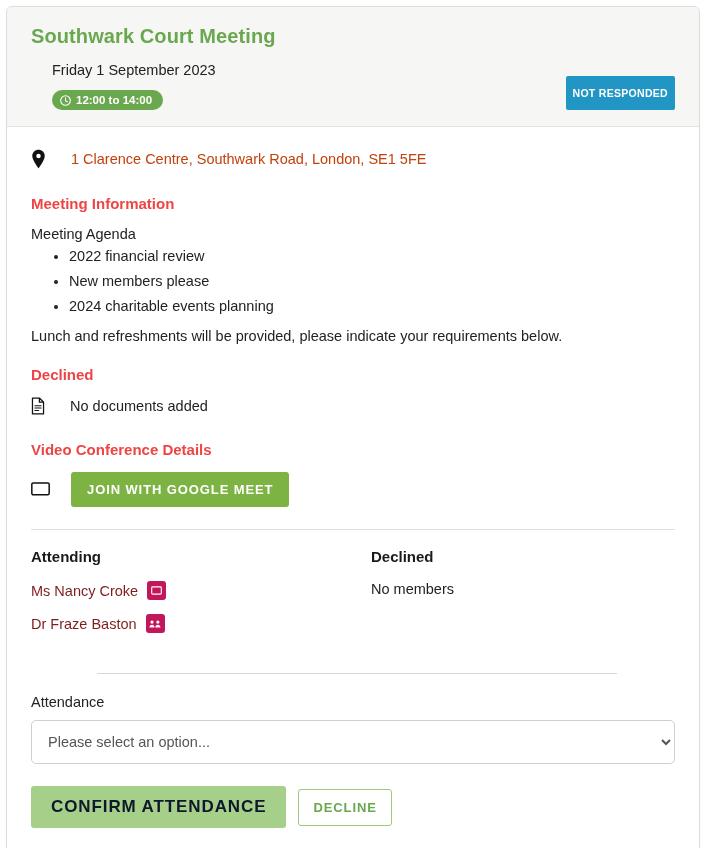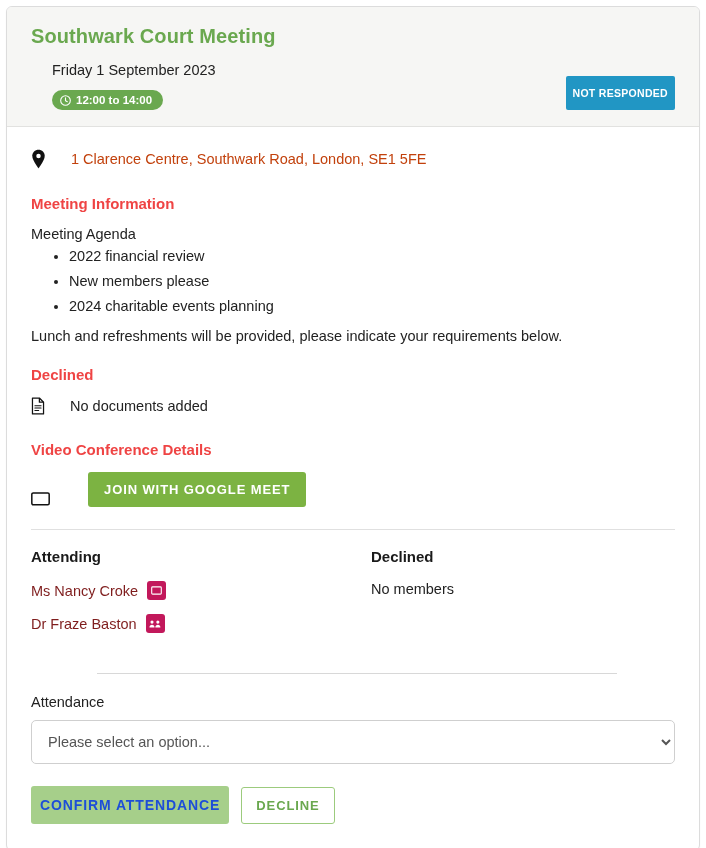--- a/index.html
+++ b/index.html
@@ -117,22 +117,22 @@
     gap: 12px;
     margin: 0 0 26px 0;
   }
   .doc-text {
     font-size: 14.5px;
     color: #222222;
     padding-left: 13px;
   }
   .vc-row {
     display: flex;
-    align-items: flex-end;
-    gap: 25px;
+    align-items: center;
+    gap: 8px;
     margin: 0 0 22px 0;
   }
   .btn-meet {
     background: #7cb342;
     color: #ffffff;
     border: none;
     border-radius: 3px;
     font-size: 13px;
     font-weight: bold;
     letter-spacing: 0.9px;
@@ -208,27 +208,27 @@
     appearance: auto;
   }
   .actions {
     display: flex;
     align-items: center;
     gap: 12px;
     margin-top: 22px;
   }
   .btn-confirm {
     background: #a6cf8a;
-    color: #1d4ed8;
+    color: #0f172a;
     border: none;
     border-radius: 3px;
-    font-size: 14px;
+    font-size: 17px;
     font-weight: bold;
     letter-spacing: 0.9px;
-    padding: 11px 9px;
+    padding: 11px 20px;
     cursor: pointer;
     font-family: "Liberation Sans", sans-serif;
   }
   .btn-decline {
     background: #ffffff;
     color: #6aa84f;
     border: 1px solid #9ccb7d;
     border-radius: 3px;
     font-size: 13px;
     font-weight: bold;

